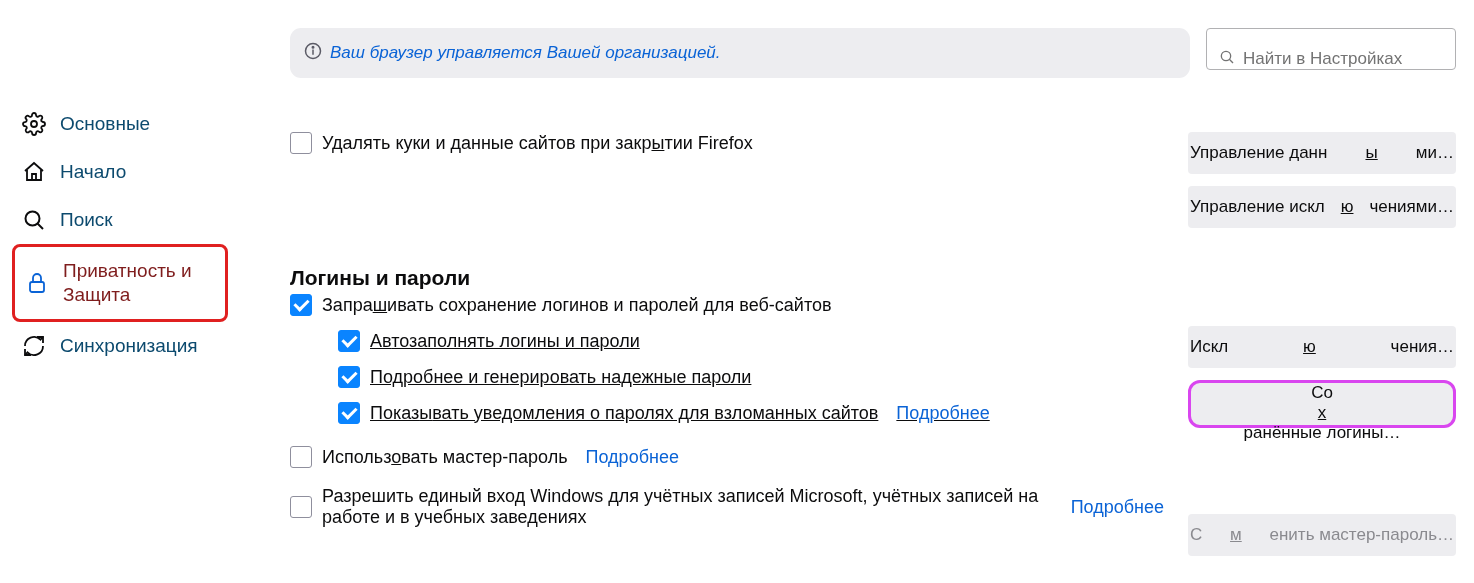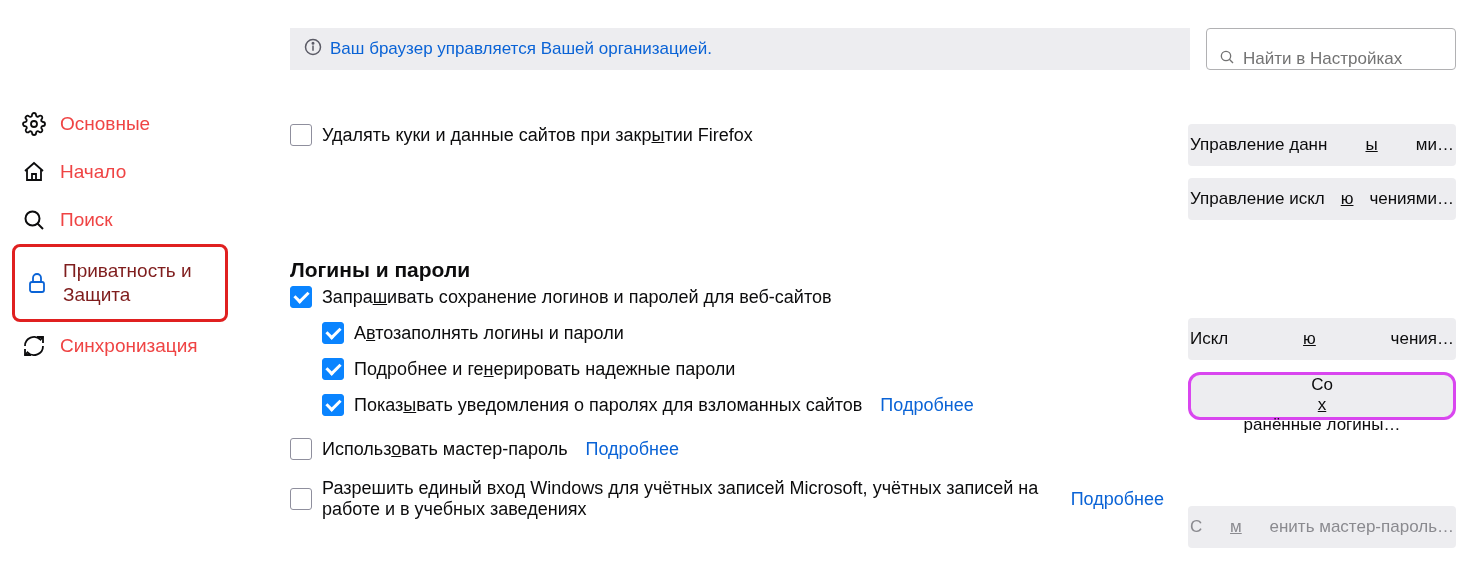--- a/index.html
+++ b/index.html
@@ -18,21 +18,21 @@
   flex-shrink: 0;
 }
 .sidebar-item {
   display: flex;
   align-items: center;
   gap: 14px;
   padding: 12px 10px;
   border-radius: 4px;
   cursor: pointer;
   font-size: 19px;
-  color: #ef4444;
+  color: #0c4a6e;
   line-height: 1.25;
 }
 .sidebar-item .icon {
   width: 24px;
   height: 24px;
   display: flex;
   align-items: center;
   justify-content: center;
   flex-shrink: 0;
 }
@@ -49,27 +49,28 @@
 .main {
   flex: 1;
   padding: 28px 18px 20px 50px;
   display: flex;
   flex-direction: column;
 }
 .topbar { display: flex; gap: 16px; margin-bottom: 54px; align-items: stretch; }
 .banner {
   flex: 1;
   background: #ededf0;
-  border-radius: 0;
+  border-radius: 11px;
   display: flex;
   align-items: center;
   gap: 8px;
   padding: 0 14px;
-  height: 42px;
+  height: 50px;
   font-size: 17px;
+  font-style: italic;
 }
 .banner a { color: #0a63d6; text-decoration: none; }
 .searchbox {
   width: 250px;
   height: 42px;
   border: 1px solid #b1b1b3;
   border-radius: 4px;
   display: flex;
   align-items: flex-end;
   gap: 8px;
@@ -99,21 +100,21 @@
   align-items: stretch;
 }
 
 .chk-row {
   display: flex;
   align-items: center;
   gap: 10px;
   font-size: 18px;
   margin-bottom: 14px;
 }
-.chk-row.indent { margin-left: 32px; }
+.chk-row.indent { margin-left: 48px; text-decoration: underline; }
 .chkbox {
   width: 22px;
   height: 22px;
   border: 1.5px solid #8f8f9d;
   border-radius: 3px;
   flex-shrink: 0;
   display: flex;
   align-items: center;
   justify-content: center;
   cursor: pointer;

